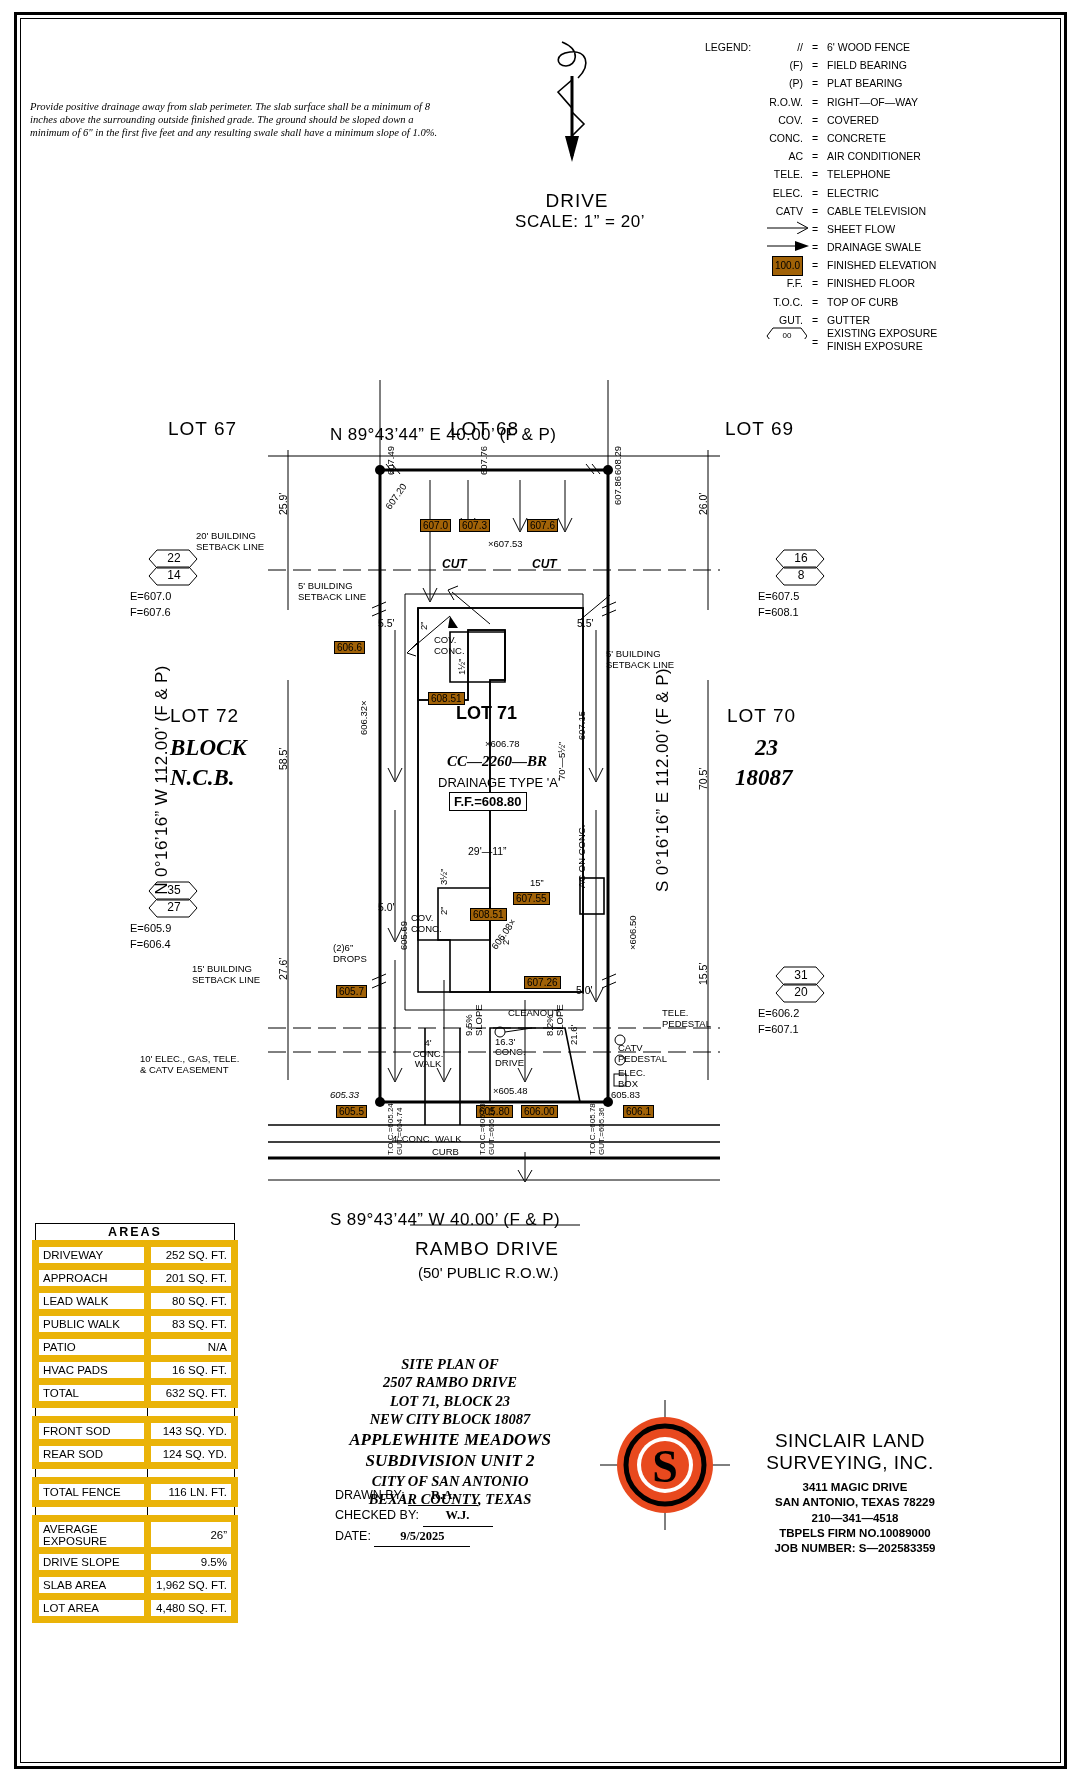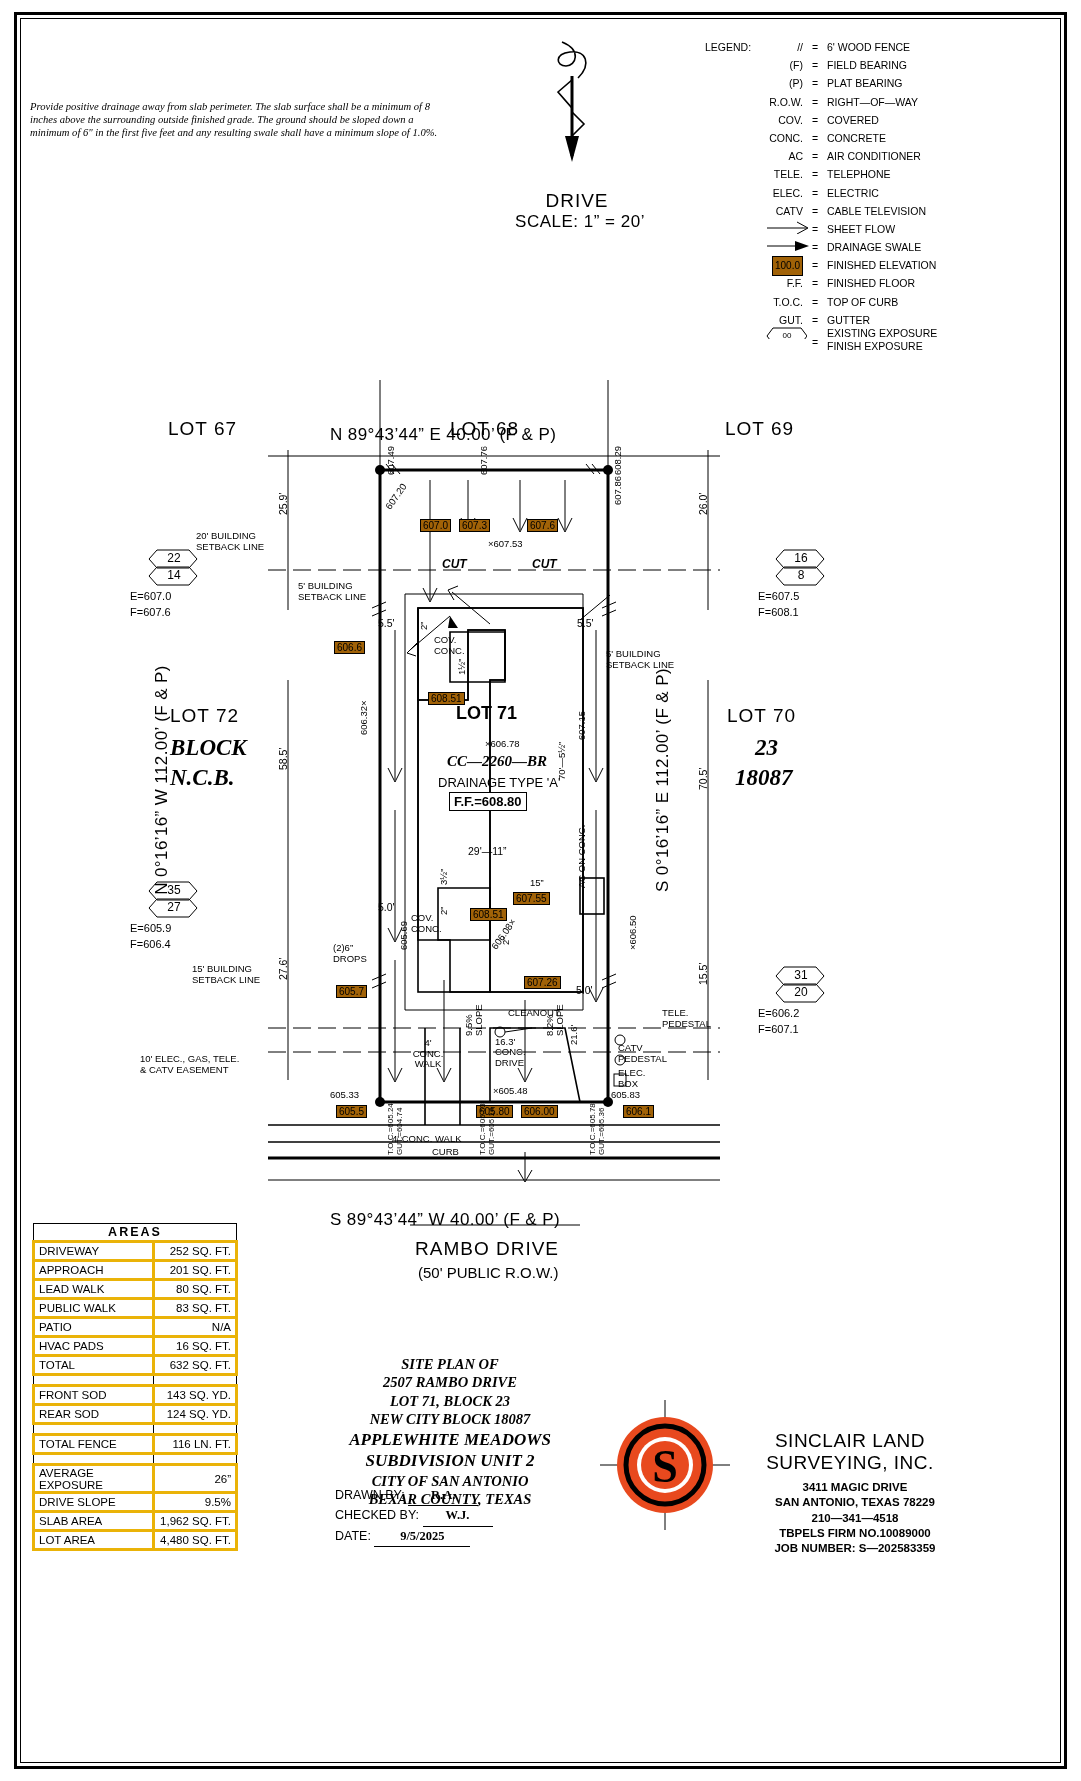--- a/index.html
+++ b/index.html
@@ -39,21 +39,21 @@
 
   
   .ann{font-size:9.5px;line-height:1.2;}
   .ann11{font-size:10.5px;}
   .boxed{border:1px solid #000;padding:0 2px;background:#a16207;display:inline-block;font-size:10px;}
   .hexlbl{font-size:11px;line-height:1.25;}
 
   
   #areas{left:32px;top:1223px;width:206px;border:1px solid #000;border-collapse:collapse;font-size:11.5px;}
   #areas th{border:1px solid #000;text-align:center;font-size:12.5px;letter-spacing:2px;padding:1px 0;}
-  #areas td{border:3px solid #eab308;padding:0.5px 4px;height:15px;}
+  #areas td{border:7px solid #eab308;padding:0.5px 4px;height:15px;}
   #areas td.v{text-align:right;width:72px;}
   #areas tr.gap td{border-left:1px solid #000;border-right:1px solid #000;border-top:none;border-bottom:none;height:7px;}
 
   
   #titleblock{left:300px;top:1355px;width:300px;text-align:center;font-family:"Liberation Serif",serif;font-style:italic;font-weight:bold;font-size:14.5px;line-height:1.27;}
   #drawnby{left:335px;top:1486px;font-size:12.5px;line-height:1.55;}
   .ul{border-bottom:1px solid #000;display:inline-block;min-width:70px;text-align:center;font-family:"Liberation Serif",serif;font-weight:bold;}
 
   
   #firmname{left:735px;top:1430px;width:230px;text-align:center;font-size:19px;line-height:1.18;letter-spacing:0.5px;}
@@ -424,21 +424,21 @@
   <div class="abs boxed" style="left:428px;top:692px;">608.51</div>
   <div class="abs ann" style="left:358px;top:735px;transform:rotate(-90deg);transform-origin:left top;">606.32×</div>
   <div class="abs ann" style="left:576px;top:740px;transform:rotate(-90deg);transform-origin:left top;">607.15</div>
   <div class="abs boxed" style="left:470px;top:908px;">608.51</div>
   <div class="abs boxed" style="left:513px;top:892px;">607.55</div>
   <div class="abs ann" style="left:627px;top:950px;transform:rotate(-90deg);transform-origin:left top;">×606.50</div>
   <div class="abs ann" style="left:398px;top:950px;transform:rotate(-90deg);transform-origin:left top;">605.69</div>
   <div class="abs ann" style="left:489px;top:945px;transform:rotate(-55deg);transform-origin:left top;">606.08×</div>
   <div class="abs boxed" style="left:524px;top:976px;">607.26</div>
   <div class="abs boxed" style="left:336px;top:985px;">605.7</div>
-  <div class="abs ann" style="left:330px;top:1089px;">605.33</div>
+  <div class="abs ann" style="left:330px;top:1089px;font-style:italic;">605.33</div>
   <div class="abs boxed" style="left:336px;top:1105px;">605.5</div>
   <div class="abs ann" style="left:493px;top:1085px;">×605.48</div>
   <div class="abs boxed" style="left:476px;top:1105px;">605.80</div>
   <div class="abs boxed" style="left:521px;top:1105px;">606.00</div>
   <div class="abs ann" style="left:611px;top:1089px;">605.83</div>
   <div class="abs boxed" style="left:623px;top:1105px;">606.1</div>
 
   <div class="abs ann11" style="left:277px;top:515px;transform:rotate(-90deg);transform-origin:left top;">25.9'</div>
   <div class="abs ann11" style="left:697px;top:515px;transform:rotate(-90deg);transform-origin:left top;">26.0'</div>
   <div class="abs ann11" style="left:277px;top:770px;transform:rotate(-90deg);transform-origin:left top;">58.5'</div>

